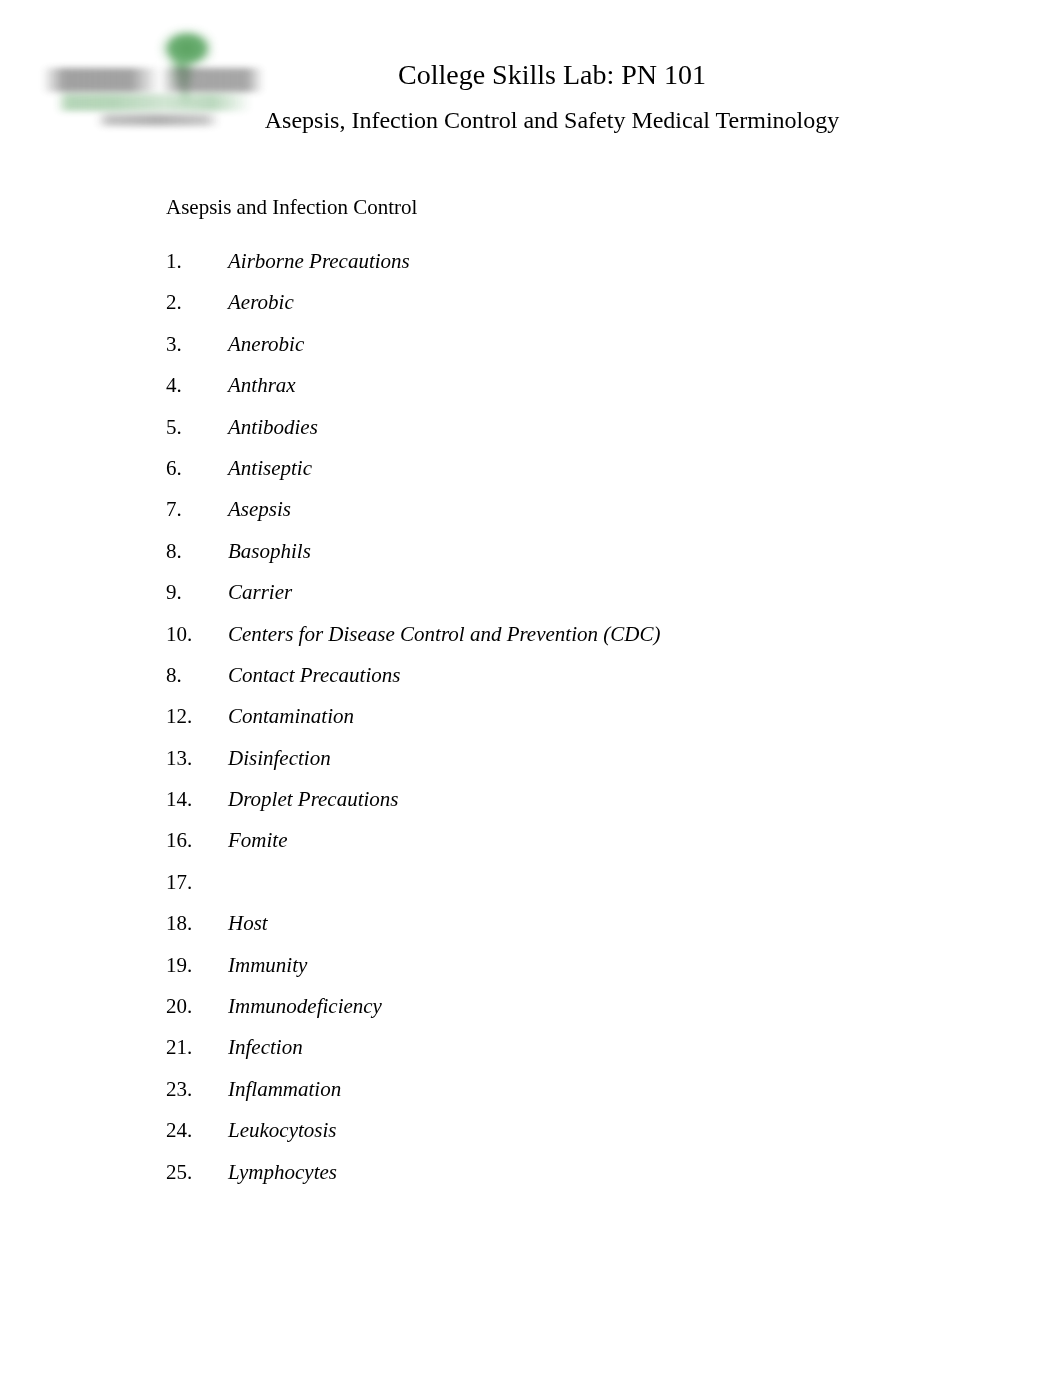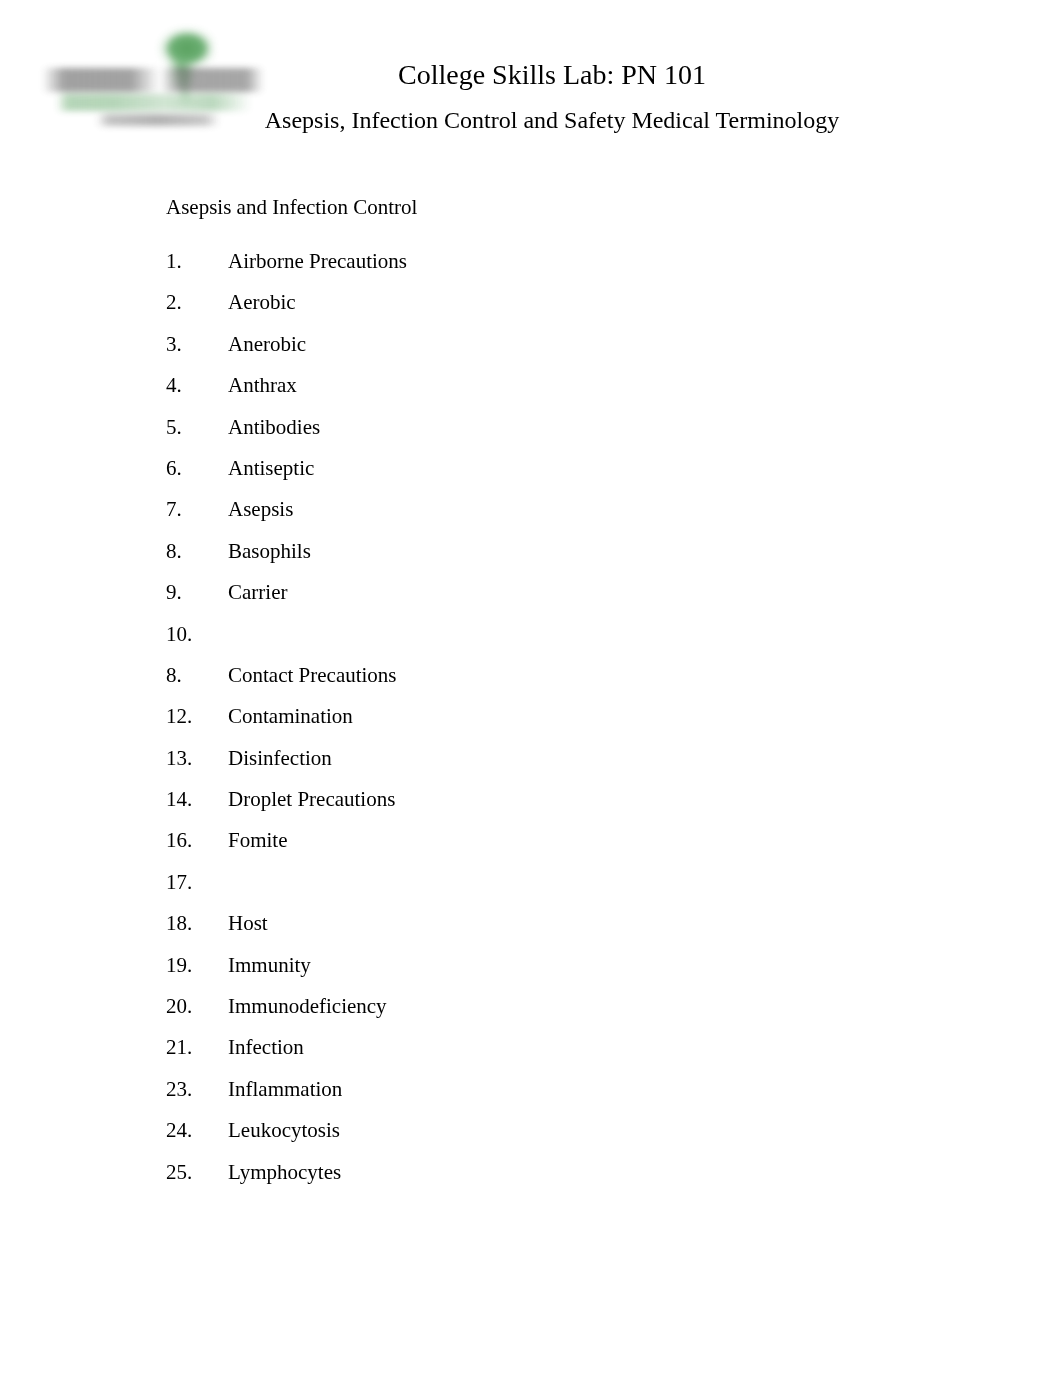--- a/index.html
+++ b/index.html
@@ -156,20 +156,21 @@
     line-height: 26px;
   }
   .term-number {
     width: 62px;
     flex: 0 0 62px;
     text-align: left;
     white-space: nowrap;
   }
   .term-label {
     white-space: nowrap;
+    font-style: italic;
   }
 </style>
 </head>
 <body>
 
 <div class="page">
 
   <div class="header">
 
     <div class="logo">
@@ -222,20 +223,21 @@
         <li class="term-item">
           <span class="term-number">8.</span>
           <span class="term-label">Basophils</span>
         </li>
         <li class="term-item">
           <span class="term-number">9.</span>
           <span class="term-label">Carrier</span>
         </li>
         <li class="term-item">
           <span class="term-number">10.</span>
+          <span class="term-label">Centers for Disease Control and Prevention (CDC)</span>
         </li>
         <li class="term-item">
           <span class="term-number">8.</span>
           <span class="term-label">Contact Precautions</span>
         </li>
         <li class="term-item">
           <span class="term-number">12.</span>
           <span class="term-label">Contamination</span>
         </li>
         <li class="term-item">

